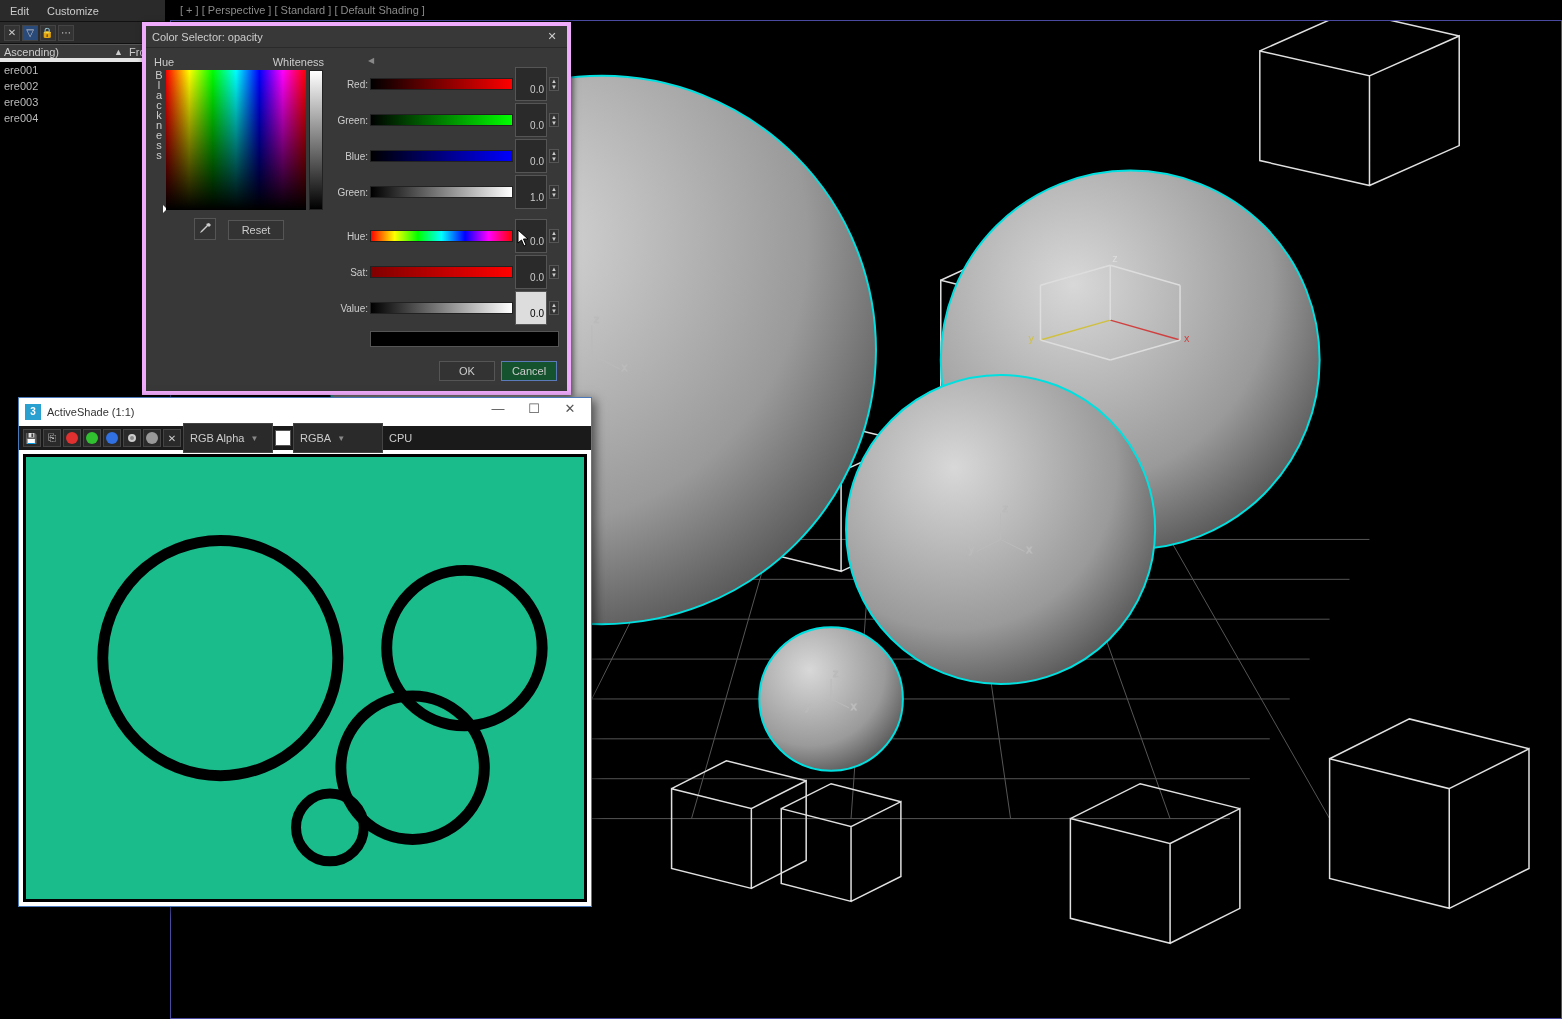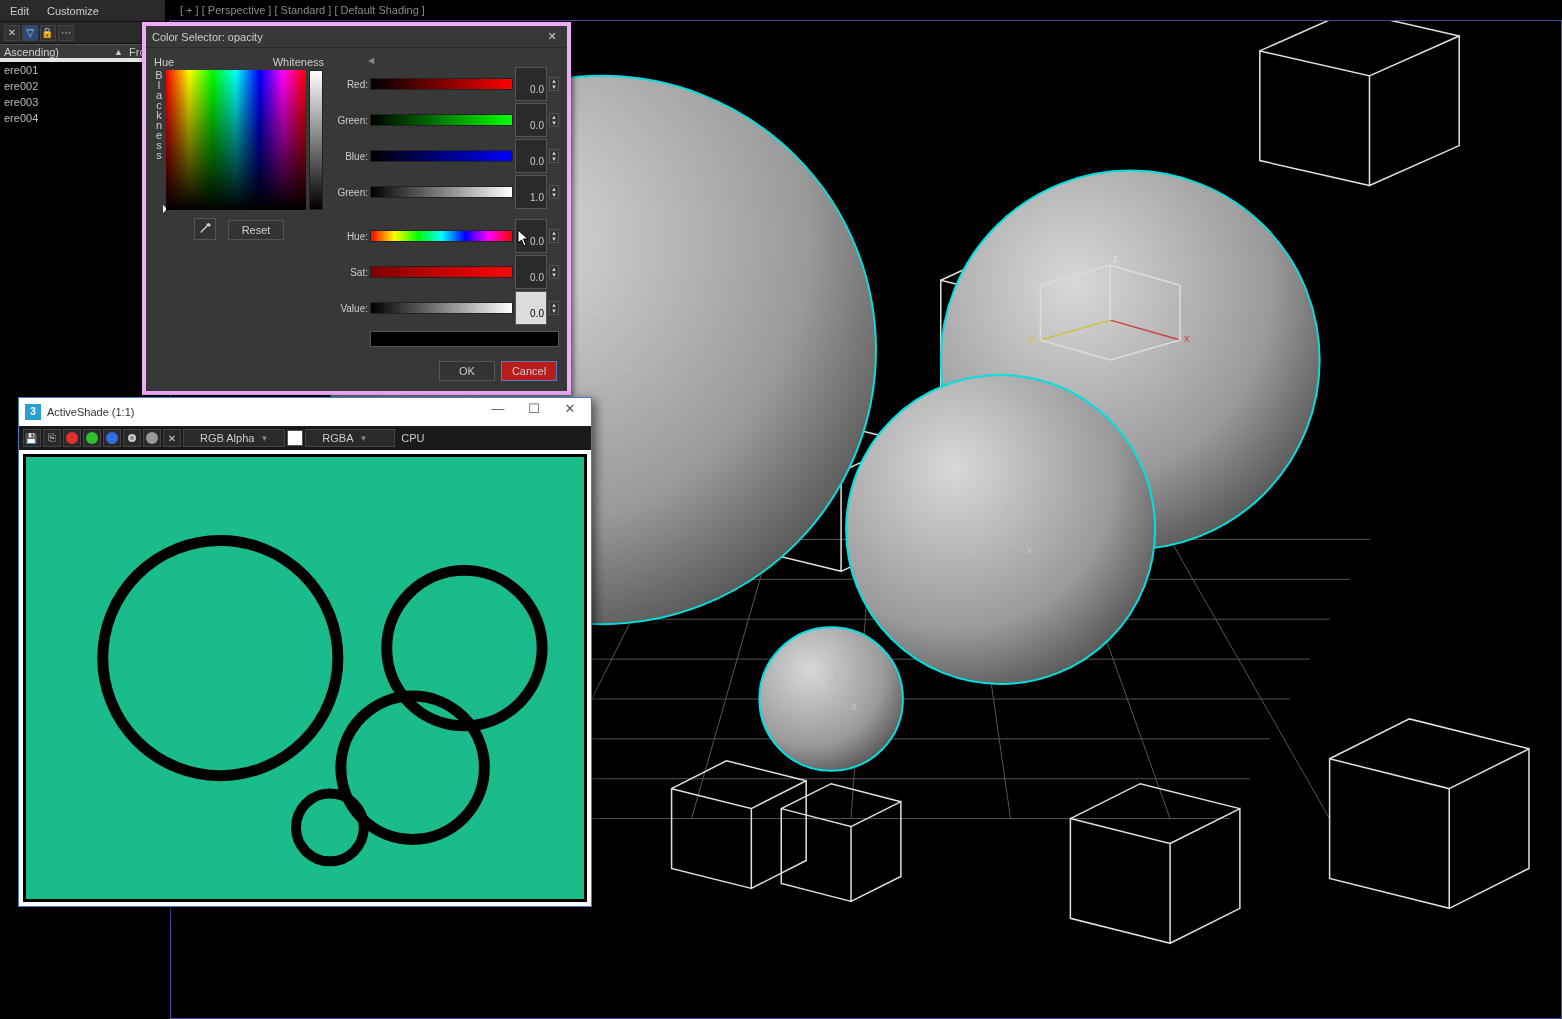--- a/index.html
+++ b/index.html
@@ -45,33 +45,33 @@
 .bar.red{background:linear-gradient(to right,#000,#f00)}
 .bar.green{background:linear-gradient(to right,#000,#0f0)}
 .bar.blue{background:linear-gradient(to right,#000,#00f)}
 .bar.alpha{background:linear-gradient(to right,#000,#fff)}
 .bar.hue{background:linear-gradient(to right,#f00,#ff0,#0f0,#0ff,#00f,#f0f,#f00)}
 .bar.sat{background:linear-gradient(to right,#800000,#f00)}
 .bar.valv{background:linear-gradient(to right,#000,#fff)}
 .swatch{height:16px;background:#000;border:1px solid #555;margin:4px 0 0 40px}
 .dlgbtns{display:flex;justify-content:flex-end;gap:6px;padding:6px 10px 10px}
 .dlgbtns .btn{width:56px;height:20px;background:#333;border:1px solid #555;text-align:center;line-height:18px;cursor:pointer}
-.dlgbtns .btn.primary{background:#b91c1c;border-color:#5a7aba}
+.dlgbtns .btn.primary{background:#14532d;border-color:#5a7aba}
 .cursor{position:absolute;left:517px;top:229px;width:14px;height:18px;pointer-events:none;z-index:999}
 
 
 .asw{position:absolute;left:18px;top:397px;width:574px;height:510px;background:#fff;border:1px solid #4a78b8;box-shadow:3px 3px 10px rgba(0,0,0,.6)}
 .asw .titlebar{height:28px;background:#fff;display:flex;align-items:center;padding:0 6px;gap:6px}
 .asw .titlebar .ico{width:16px;height:16px;background:#2aa0d0;color:#fff;text-align:center;line-height:16px;font-size:10px;font-weight:bold}
 .asw .titlebar .t{flex:1;color:#333}
 .asw .titlebar .wbtn{width:30px;height:22px;text-align:center;color:#555;font-size:13px;cursor:pointer}
 .asw .toolbar{height:24px;background:#1a1a1a;display:flex;align-items:center;gap:2px;padding:0 4px}
 .asw .toolbar .ib{width:18px;height:18px;border:1px solid #444;background:#2a2a2a;display:flex;align-items:center;justify-content:center;font-size:10px}
 .asw .toolbar .dot{width:12px;height:12px;border-radius:50%}
-.asw .toolbar .sel{background:#2a2a2a;border:1px solid #444;height:18px;padding:0 16px;display:flex;align-items:center;gap:6px;min-width:90px}
+.asw .toolbar .sel{background:#2a2a2a;border:1px solid #444;height:30px;padding:0 6px;display:flex;align-items:center;gap:6px;min-width:90px}
 .asw .toolbar .sel .dd{font-size:8px;color:#888}
 .asw .toolbar .sw{width:16px;height:16px;background:#fff;border:1px solid #555}
 .asw .render{margin:4px;border:3px solid #000;background:#1abc8c;height:calc(100% - 60px);position:relative}
 .asw svg.rv{width:100%;height:100%}
 </style>
 </head>
 <body>
 
 <div class="topbar">
   <span>Edit</span>

